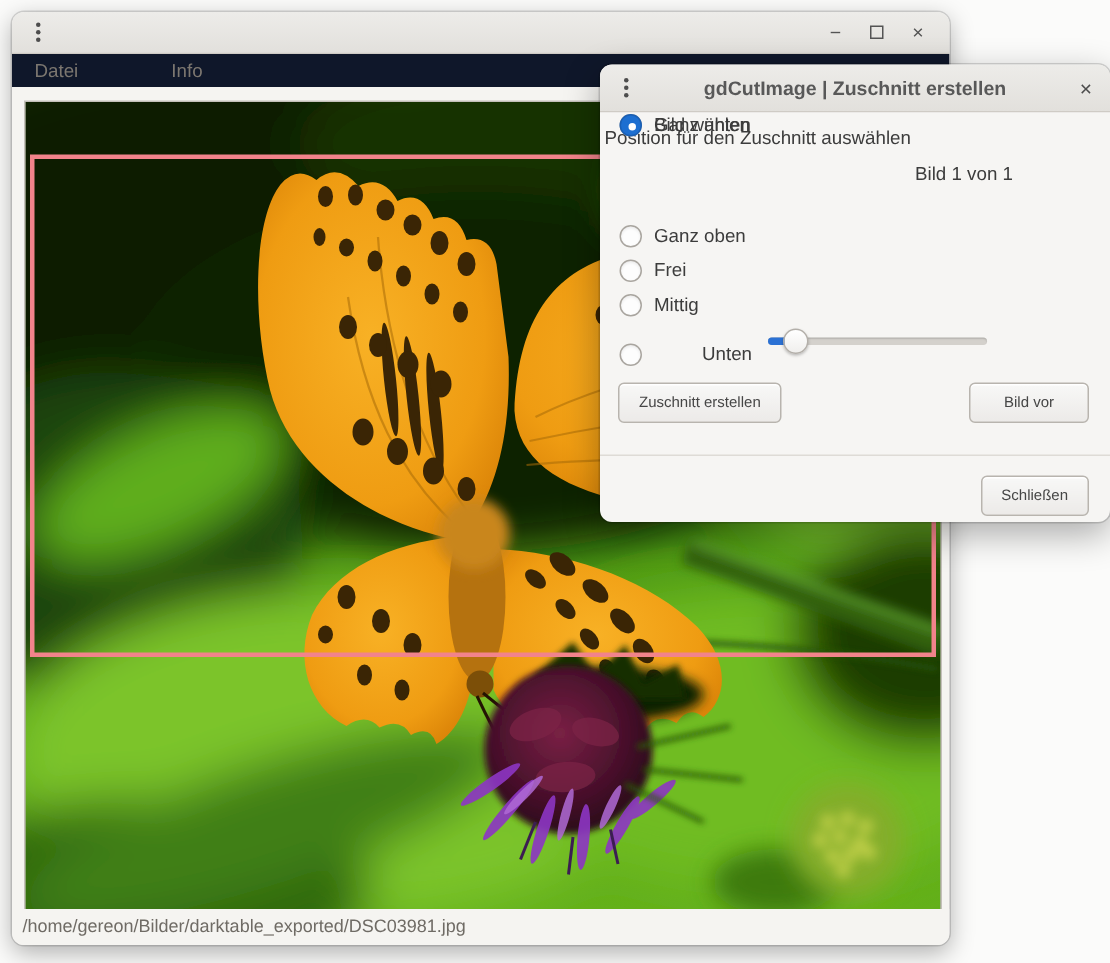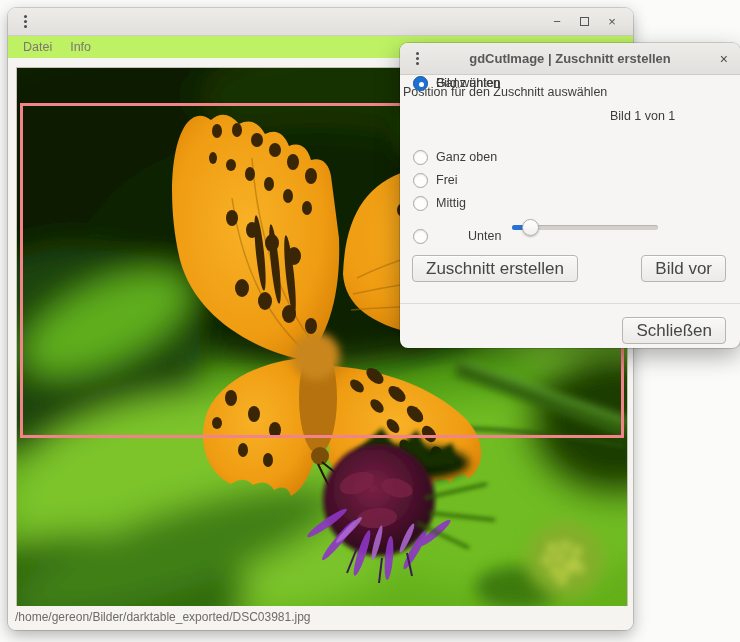--- a/index.html
+++ b/index.html
@@ -32,21 +32,21 @@
   }
   .kebab { width: 18px; height: 16px; margin-left: 8px;
     display: flex; flex-direction: column; align-items: center; justify-content: center; gap: 2px;
     cursor: default; z-index: 2; }
   .kebab i { width: 3px; height: 3px; border-radius: 50%; background: #4d4d4d; }
   .win-controls { margin-left: auto; display: flex; align-items: center; gap: 16px;
     padding-right: 14px; z-index: 2; }
   .win-controls .ctl { font-size: 13px; color: #545454; line-height: 1; width: 14px; text-align: center; }
   .maxbox { width: 9px; height: 9px; border: 1.5px solid #545454; display: inline-block; }
   .menubar { height: 22px; display: flex; align-items: center; padding-left: 6px;
-    background: #bef264; }
+    background: #0f172a; gap: 44px; }
   .menu-item { font-size: 12.5px; color: #7c7770; padding: 0 9px; }
   
   .photo-wrap {
     position: absolute; left: 9px; top: 60px; width: 610px; height: 538px;
     outline: 1px solid #c4c0ba;
     background: #224400;
   }
   .photo-wrap svg { display: block; }
   .crop-rect {
     position: absolute; left: 3px; top: 35px; width: 604px; height: 335px;
@@ -92,21 +92,21 @@
     background: #2b71d4; border-radius: 3px; }
   .slider-handle { position: absolute; left: 122px; top: 144px; width: 17px; height: 17px;
     border-radius: 50%; background: linear-gradient(#ffffff,#f0efed);
     border: 1px solid #b3afa9; box-shadow: 0 1px 2px rgba(0,0,0,.25); }
   .slider-percent { position: absolute; left: 280px; top: 145px; color: #3a3a3a; margin-top: 40px; }
   .gtk-btn {
     position: absolute; height: 27px; padding: 0 13px;
     background: linear-gradient(#f8f8f7, #eceae8);
     border: 1px solid #b8b4ae; border-radius: 4px;
     font-family: "Liberation Sans", sans-serif;
-    font-size: 17px; color: #464646;
+    font-size: 10px; color: #464646;
     box-shadow: inset 0 1px 0 #ffffff;
     display: flex; align-items: center; justify-content: center;
   }
   .btn-create { left: 12px; top: 180px; }
   .btn-next { right: 14px; top: 180px; min-width: 80px; }
   .dlg-separator { position: absolute; left: 0; right: 0; top: 228px; height: 1px; background: #dedbd6; }
   .btn-close { right: 14px; top: 242px; min-width: 62px; }
 </style>
 </head>
 <body>

